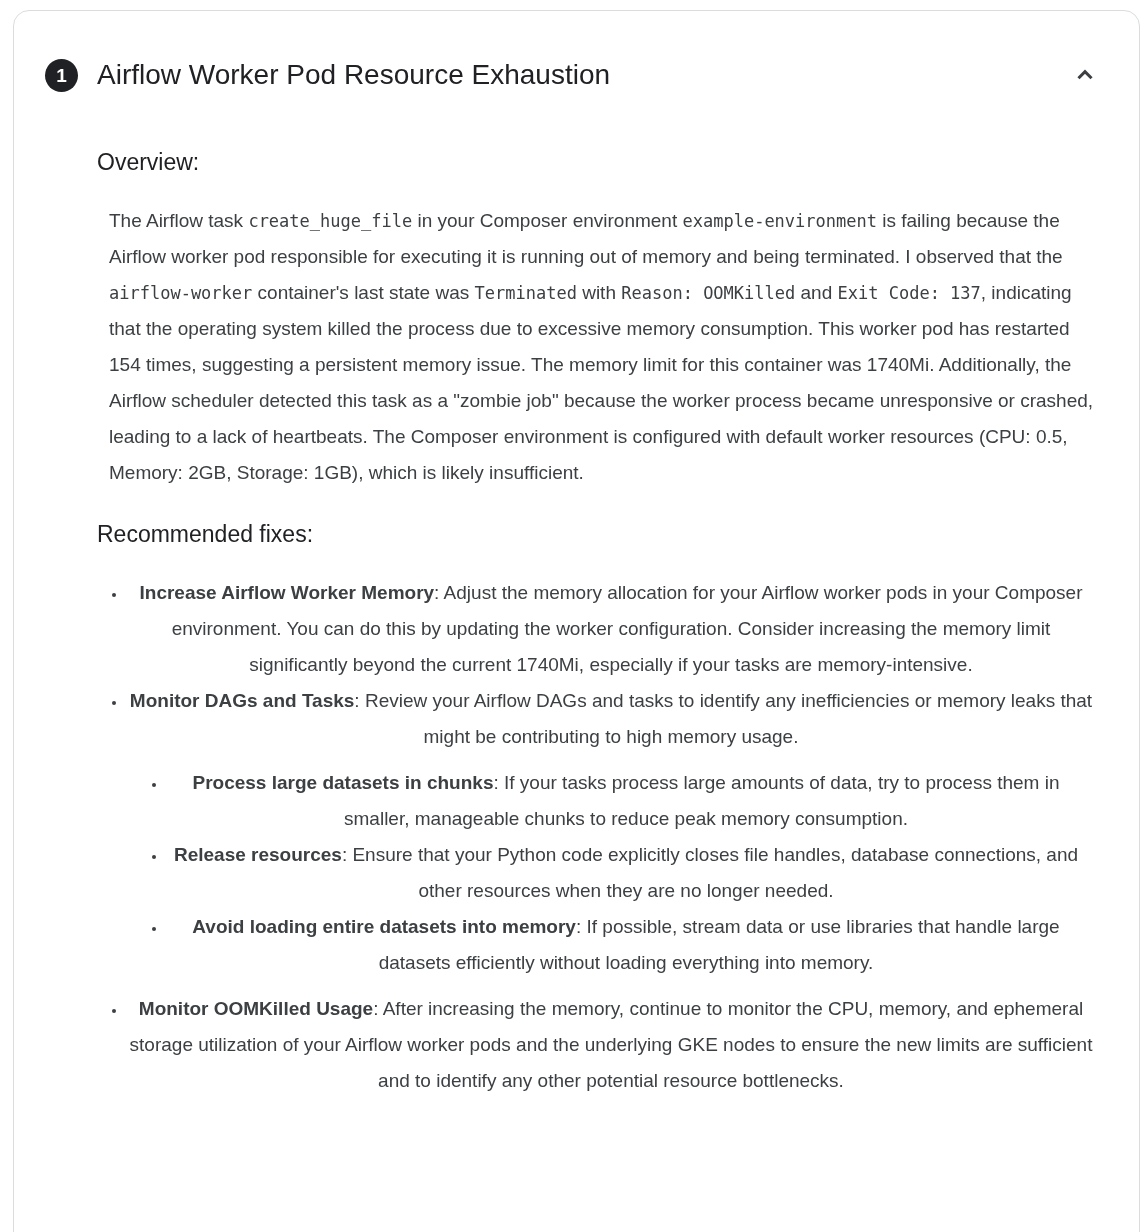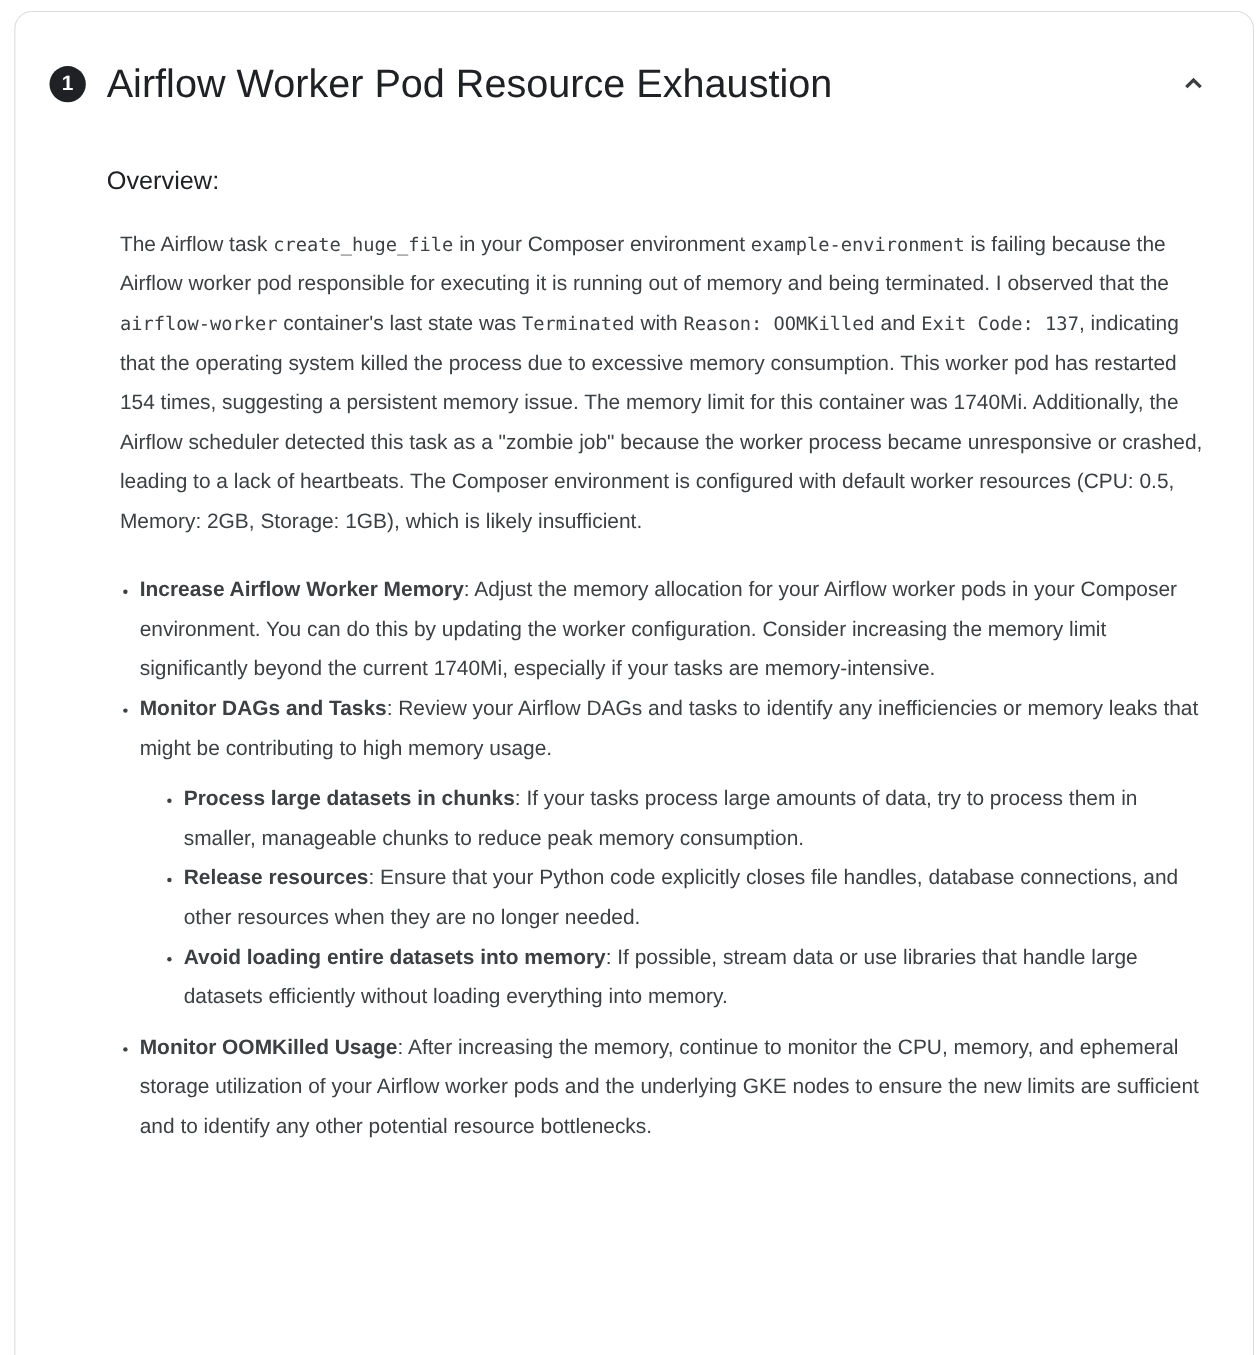--- a/index.html
+++ b/index.html
@@ -37,21 +37,21 @@
     background:var(--badge-bg);
     color:#ffffff;
     font-size:19px;
     font-weight:700;
     display:flex;align-items:center;justify-content:center;
     line-height:1;
   }
   .title{
     flex:1 1 auto;
     margin:0 0 0 19px;
-    font-size:36px;
+    font-size:28px;
     font-weight:400;
     color:var(--title-text);
     letter-spacing:0;
     white-space:nowrap;
   }
   .collapse-btn{
     flex:0 0 auto;
     width:40px;height:40px;
     border:none;background:transparent;
     display:flex;align-items:center;justify-content:center;
@@ -88,21 +88,21 @@
     font-size:19px;
     line-height:36px;
     color:var(--body-text);
     list-style-type:disc;
   }
   ul.fixes-list ul{
     margin:10px;
     padding:0 0 0 30px;
     list-style-type:disc;
   }
-  ul.fixes-list li{margin:0;padding:0;}
+  ul.fixes-list li{margin:0;padding:0;text-align:center;}
   ul.fixes-list li::marker{font-size:0.78em;}
   ul.fixes-list b{font-weight:700;color:var(--body-text);}
 </style>
 </head>
 <body>
 
 <div class="card">
   <div class="card-header">
     <span class="badge">1</span>
     <h1 class="title">Airflow Worker Pod Resource Exhaustion</h1>
@@ -110,20 +110,21 @@
       <svg width="28" height="28" viewBox="0 0 24 24" fill="none">
         <path d="M6.4 14.8 L12 9.2 L17.6 14.8" stroke="var(--icon-color)" stroke-width="2.6" fill="none" stroke-linecap="butt" stroke-linejoin="miter"></path>
       </svg>
     </button>
   </div>
 
   <div class="card-body">
     <h2 class="section-heading overview-heading">Overview:</h2>
     <p class="body-para">The Airflow task <code class="inline-code">create_huge_file</code> in your Composer environment <code class="inline-code">example-environment</code> is failing because the Airflow worker pod responsible for executing it is running out of memory and being terminated. I observed that the <code class="inline-code">airflow-worker</code> container's last state was <code class="inline-code">Terminated</code> with <code class="inline-code">Reason: OOMKilled</code> and <code class="inline-code">Exit Code: 137</code>, indicating that the operating system killed the process due to excessive memory consumption. This worker pod has restarted 154 times, suggesting a persistent memory issue. The memory limit for this container was 1740Mi. Additionally, the Airflow scheduler detected this task as a "zombie job" because the worker process became unresponsive or crashed, leading to a lack of heartbeats. The Composer environment is configured with default worker resources (CPU: 0.5, Memory: 2GB, Storage: 1GB), which is likely insufficient.</p>
 
+    <h2 class="section-heading fixes-heading">Recommended fixes:</h2>
     <ul class="fixes-list">
         <li><b>Increase Airflow Worker Memory</b>: Adjust the memory allocation for your Airflow worker pods in your Composer environment. You can do this by updating the worker configuration. Consider increasing the memory limit significantly beyond the current 1740Mi, especially if your tasks are memory-intensive.</li>
         <li><b>Monitor DAGs and Tasks</b>: Review your Airflow DAGs and tasks to identify any inefficiencies or memory leaks that might be contributing to high memory usage.<ul>
             <li><b>Process large datasets in chunks</b>: If your tasks process large amounts of data, try to process them in smaller, manageable chunks to reduce peak memory consumption.</li>
             <li><b>Release resources</b>: Ensure that your Python code explicitly closes file handles, database connections, and other resources when they are no longer needed.</li>
             <li><b>Avoid loading entire datasets into memory</b>: If possible, stream data or use libraries that handle large datasets efficiently without loading everything into memory.</li>
           </ul></li>
         <li><b>Monitor OOMKilled Usage</b>: After increasing the memory, continue to monitor the CPU, memory, and ephemeral storage utilization of your Airflow worker pods and the underlying GKE nodes to ensure the new limits are sufficient and to identify any other potential resource bottlenecks.</li>
       </ul>
   </div>

